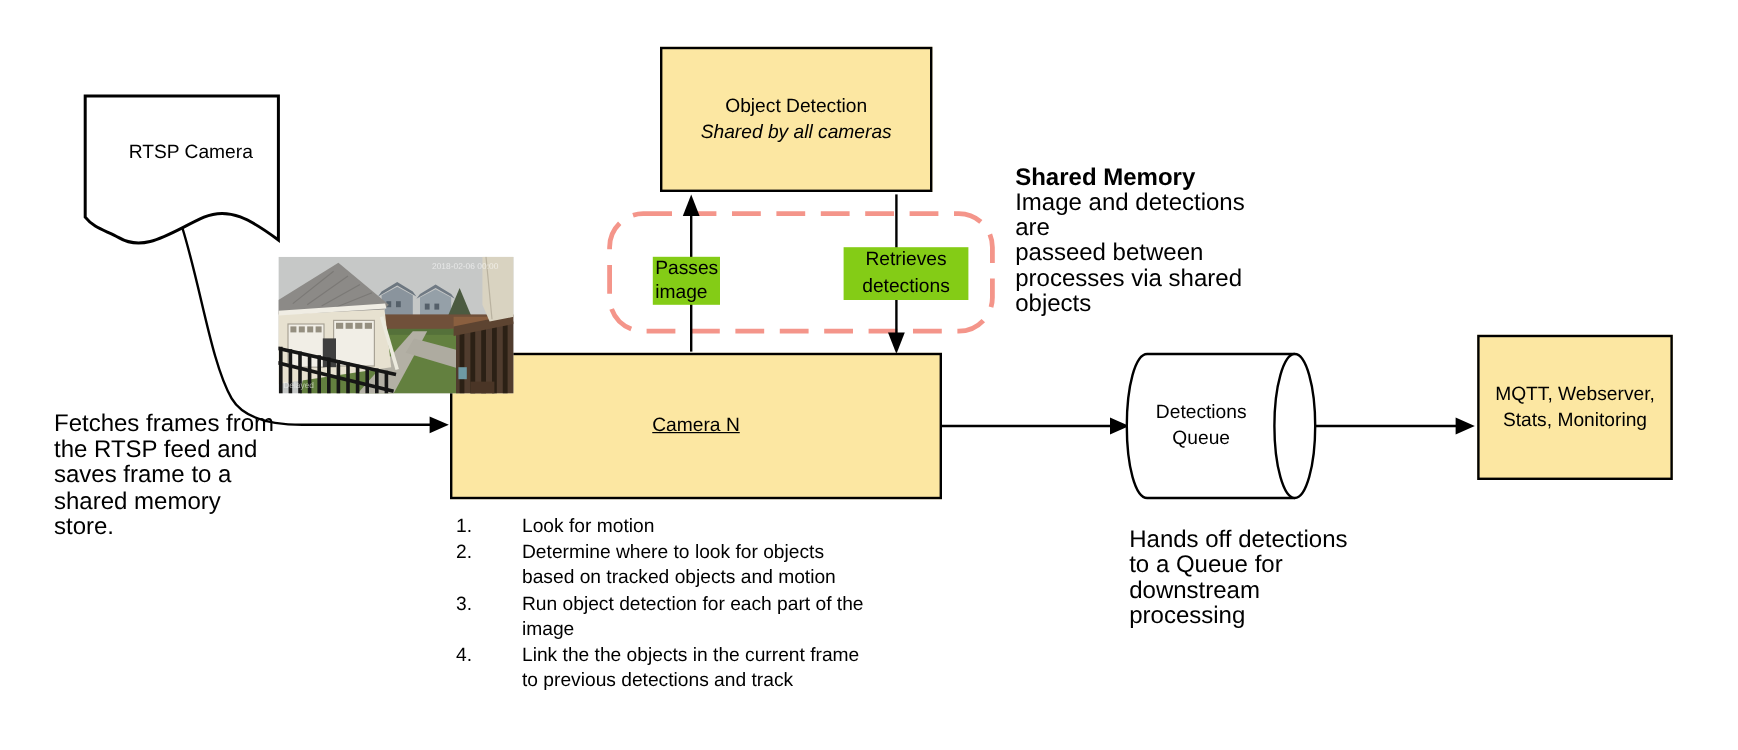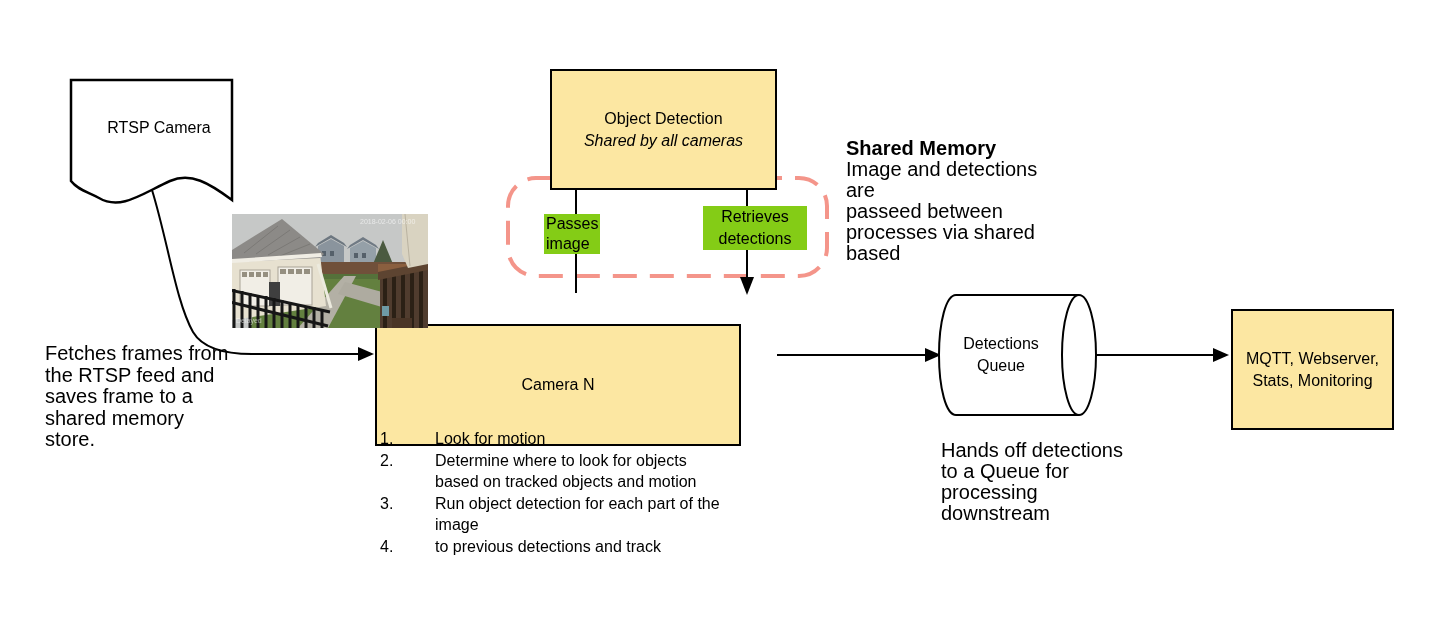--- a/index.html
+++ b/index.html
@@ -4,21 +4,21 @@
 <style>
   html,body{margin:0;padding:0;background:#fff;}
   .canvas{
     position:relative;width:1448px;height:625px;background:#fff;
     font-family:"Liberation Sans",sans-serif;color:#000;overflow:hidden;
   }
   .overlay{position:absolute;left:0;top:0;z-index:1;}
   .node{
     position:absolute;background:#FCE7A2;border:2px solid #000;box-sizing:border-box;
     display:flex;flex-direction:column;align-items:center;justify-content:center;
-    font-size:16px;line-height:22px;text-align:center;z-index:2;margin-top:30px;
+    font-size:16px;line-height:22px;text-align:center;z-index:2;
   }
   .shape-label{
     position:absolute;display:flex;flex-direction:column;align-items:center;justify-content:center;
     font-size:16px;line-height:22px;text-align:center;z-index:2;
   }
   .italic{font-style:italic;}
   .annotation{position:absolute;font-size:20px;line-height:21px;z-index:2;}
   .annotation .title{font-weight:bold;}
   .edge-label{
     position:absolute;background:#84cc16;font-size:16px;line-height:20px;z-index:4;padding:0 2px;
@@ -64,21 +64,21 @@
 
   <div class="shape-label" style="left:71px;top:80px;width:176px;height:95px;">
     <span>RTSP Camera</span>
   </div>
 
   <div class="node" style="left:550px;top:39px;width:227px;height:121px;">
     <span>Object Detection</span>
     <span class="italic">Shared by all cameras</span>
   </div>
 
-  <div class="node" style="left:375px;top:294px;width:366px;height:122px;">
+  <div class="node" style="left:375px;top:294px;width:410px;height:122px;text-decoration:underline;">
     <span>Camera N</span>
   </div>
 
   <div class="shape-label" style="left:939px;top:296px;width:124px;height:118px;">
     <span>Detections</span>
     <span>Queue</span>
   </div>
 
   <div class="node" style="left:1231px;top:279px;width:163px;height:121px;">
     <span>MQTT, Webserver,</span>
@@ -92,56 +92,57 @@
   <div class="edge-label centered" style="left:703px;top:206px;width:100px;line-height:22px;">
     <div>Retrieves</div>
     <div>detections</div>
   </div>
 
   <div class="annotation" style="left:846px;top:138px;width:210px;">
     <div class="title">Shared Memory</div>
     <div>Image and detections are</div>
     <div>passeed between</div>
     <div>processes via shared</div>
-    <div>based</div>
+    <div>objects</div>
   </div>
 
   <div class="annotation" style="left:45px;top:343px;width:190px;line-height:21.5px;">
     <div>Fetches frames from</div>
     <div>the RTSP feed and</div>
     <div>saves frame to a</div>
     <div>shared memory</div>
     <div>store.</div>
   </div>
 
   <div class="annotation" style="left:941px;top:440px;width:190px;">
     <div>Hands off detections</div>
     <div>to a Queue for</div>
+    <div>downstream</div>
     <div>processing</div>
-    <div>downstream</div>
   </div>
 
   <div class="steps">
     <div>1.</div>
     <div>
       <div>Look for motion</div>
       <div></div>
     </div>
     <div>2.</div>
     <div>
       <div>Determine where to look for objects</div>
       <div>based on tracked objects and motion</div>
     </div>
     <div>3.</div>
     <div>
       <div>Run object detection for each part of the</div>
       <div>image</div>
     </div>
     <div>4.</div>
     <div>
+      <div>Link the the objects in the current frame</div>
       <div>to previous detections and track</div>
     </div>
   </div>
 
   <div class="photo">
     <svg width="196" height="114" viewBox="0 0 196 114">
       <rect x="0" y="0" width="196" height="114" fill="#c6c8c7"></rect>
 
       <g>
         <polygon points="86,52 86,32 99,25 112,32 112,52" fill="#8a949d"></polygon>

